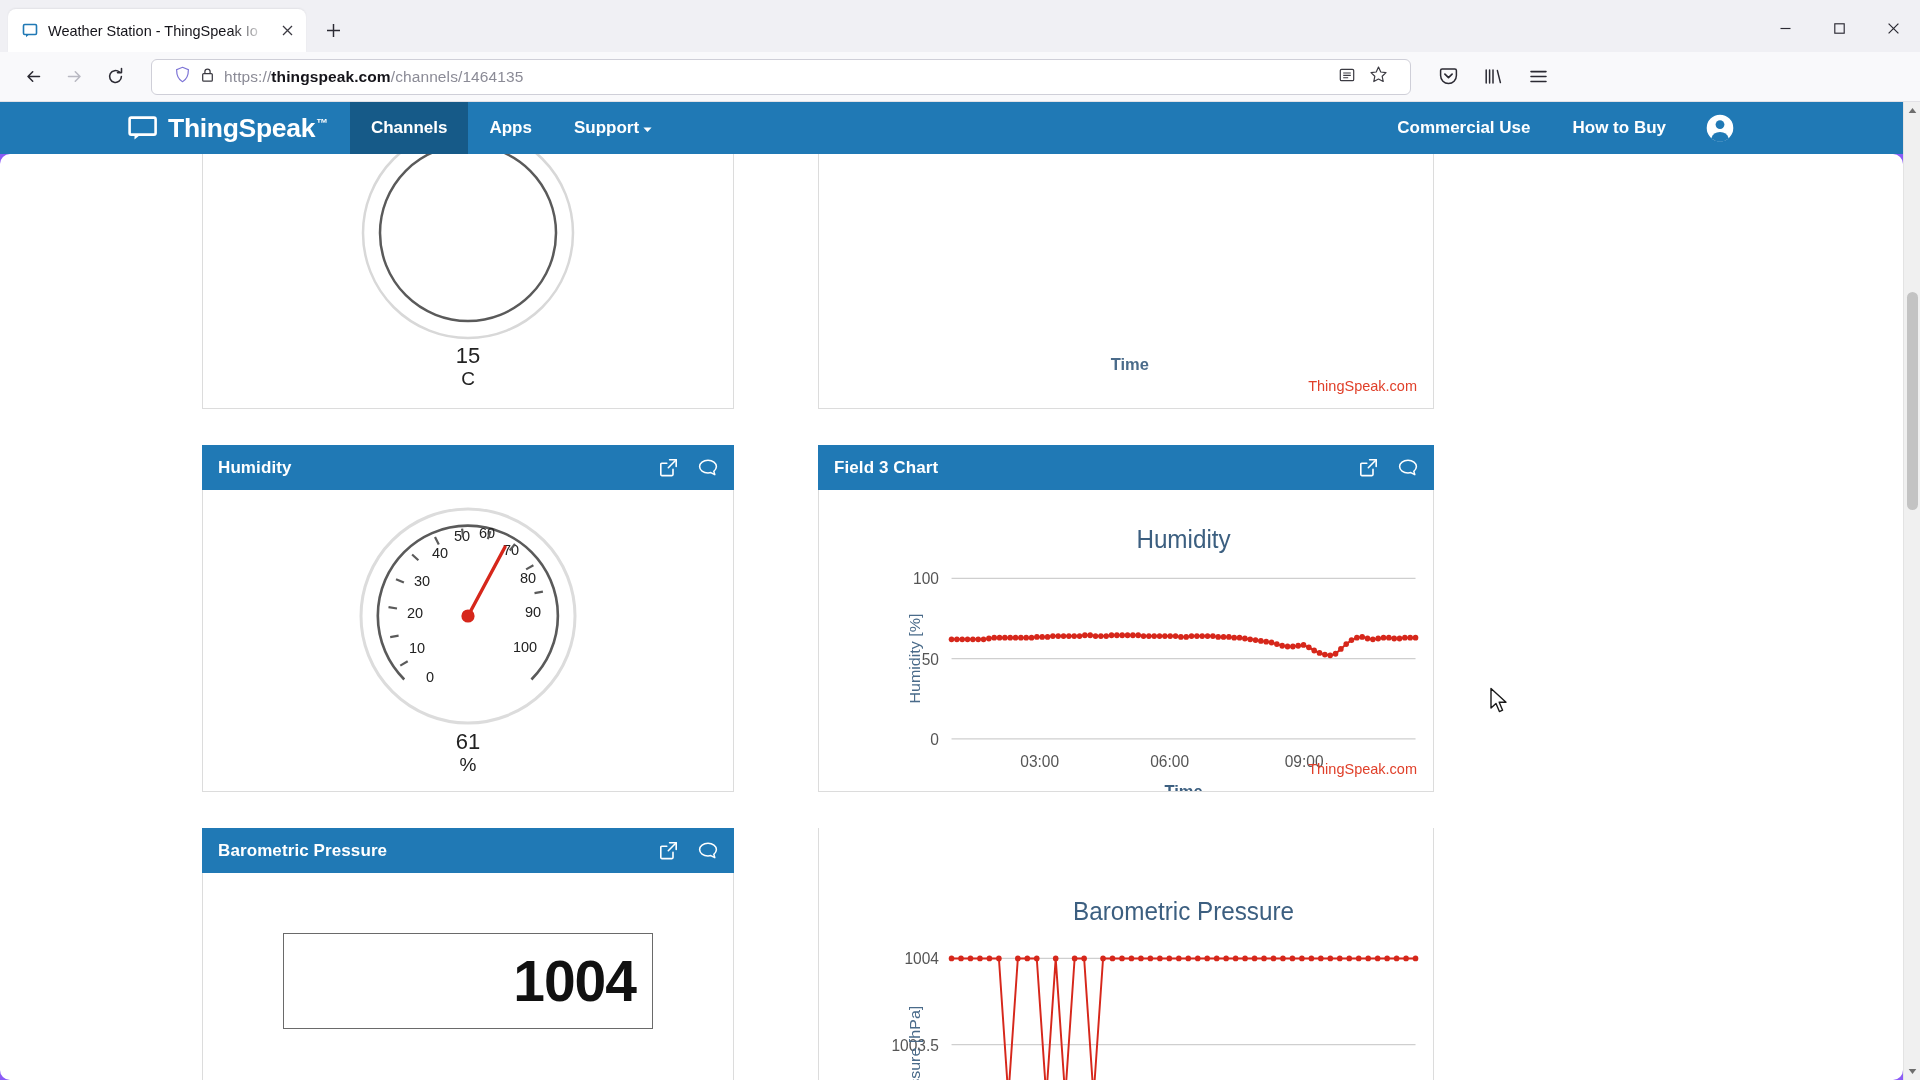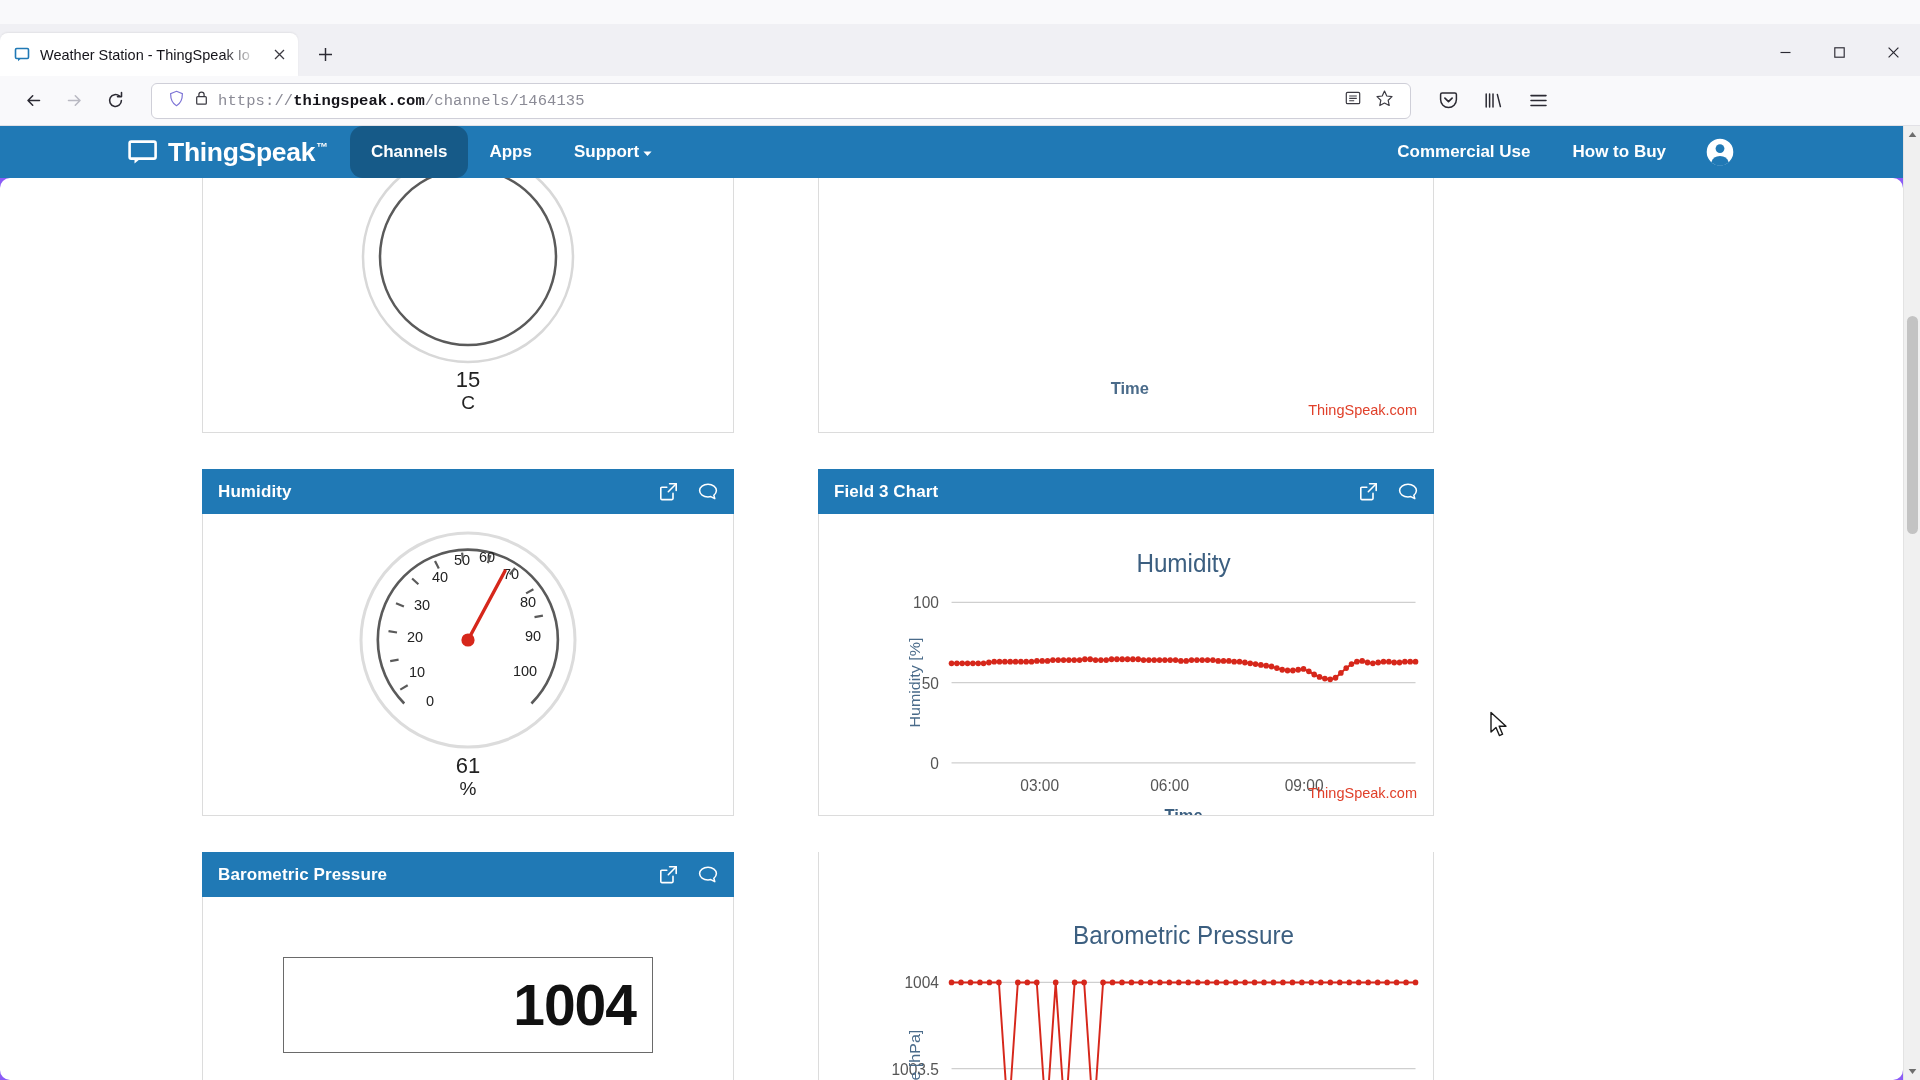--- a/index.html
+++ b/index.html
@@ -8,21 +8,21 @@
     font-family: "Liberation Sans", sans-serif;
     background: #ffffff;
     -webkit-font-smoothing: antialiased;
   }
 
   
   .browser { width: 1920px; height: 1080px; display: flex; flex-direction: column; background:#f9f9fb; }
 
   .tabstrip {
     height: 52px; background: #f0f0f4; display: flex; align-items: flex-end;
-    position: relative; flex: 0 0 52px; margin-top: 24px;
+    padding-left: 8px; position: relative; flex: 0 0 52px;
   }
   .tab {
     width: 298px; height: 43px; background: #ffffff; border-radius: 8px 8px 0 0;
     display: flex; align-items: center; padding: 0 8px 0 14px; gap: 9px;
     box-shadow: 0 -1px 2px rgba(0,0,0,.06);
   }
   .tab-favicon { width: 17px; height: 17px; flex: 0 0 17px; display:block; }
   .tab-title {
     font-size: 14.5px; color: #15141a; white-space: nowrap; overflow: hidden;
     flex: 1 1 auto; -webkit-mask-image: linear-gradient(to right,#000 84%,transparent 99%);
@@ -48,21 +48,21 @@
     padding: 0 14px; gap: 3px; border-bottom: 1px solid #e2e1e6;
   }
   .navbtn {
     width: 38px; height: 38px; display: flex; align-items: center; justify-content: center;
     border-radius: 5px; color: #4a4a55;
   }
   .navbtn.dim { color: #b9b9c2; }
   .urlbar {
     flex: 1 1 auto; height: 36px; background: #ffffff; border: 1px solid #cfcfd8;
     border-radius: 6px; margin: 0 9px 0 14px; display: flex; align-items: center;
-    padding: 0 16px; gap: 9px; max-width: 1260px; font-family: Liberation Mono, monospace;
+    padding: 0 22px; gap: 9px; max-width: 1260px;
   }
   .url-text { font-size: 15.5px; color: #8b8b96; white-space: nowrap; letter-spacing: .1px; }
   .url-text b { color: #15141a; font-weight: 600; }
   .urlbar-right { margin-left: auto; display: flex; align-items: center; gap: 13px; }
   .navbar-right { display: flex; align-items: center; gap: 7px; margin-left: 6px; }
 
   
   .viewport { flex: 1 1 auto; position: relative; background: #8b5cf6; overflow: hidden; display: flex; }
   .page { flex: 1 1 auto; position: relative; overflow: hidden; }
 
@@ -73,21 +73,21 @@
   }
   .ts-logo {
     display: flex; align-items: center; gap: 9px; padding: 0 22px 0 128px;
     color: #fff; font-size: 26.5px; font-weight: bold; letter-spacing: -.3px;
   }
   .ts-logo .tm { font-size: 12px; font-weight: bold; vertical-align: super; margin-left: 1px; }
   .ts-navitem {
     display: flex; align-items: center; padding: 0 21px; color: #ffffff;
     font-size: 17px; font-weight: 600; white-space: nowrap;
   }
-  .ts-navitem.active { background: #165a88; border-radius: 13px; }
+  .ts-navitem.active { background: #165a88; }
   .ts-nav-right { margin-left: auto; display: flex; align-items: stretch; padding-right: 150px; }
   .ts-avatar {
     display: flex; align-items: center; padding: 0 18px;
   }
 
   
   .content { position: absolute; top: 52px; left: 0; right: 0; bottom: 0; background: #fff; border-radius: 10px; }
   .grid {
     position: absolute; left: 0; right: 0; top: -92px;
     display: grid; grid-template-columns: 532px 616px; gap: 0 84px;

